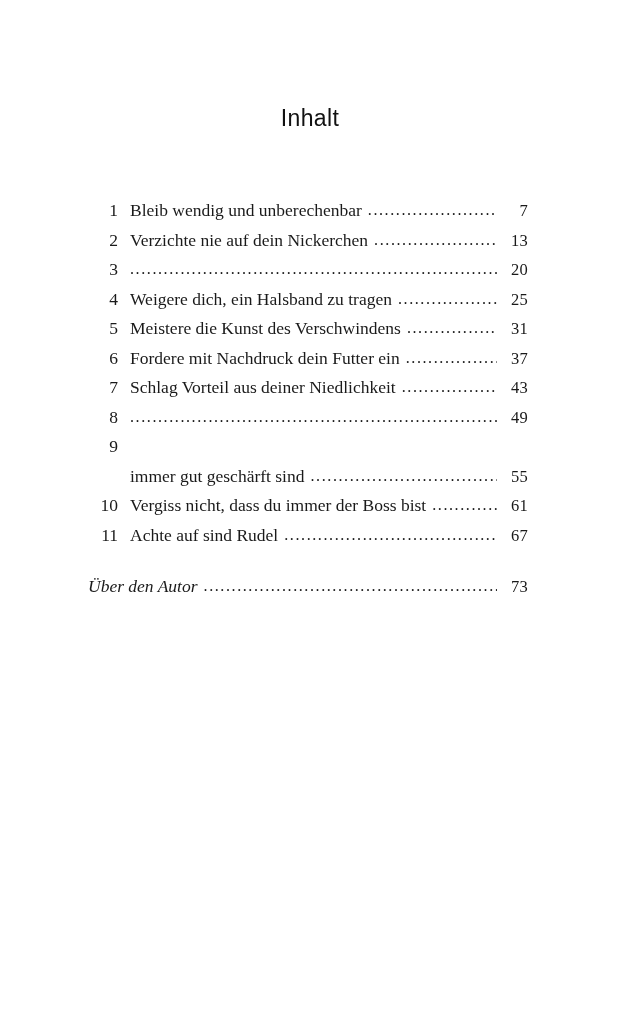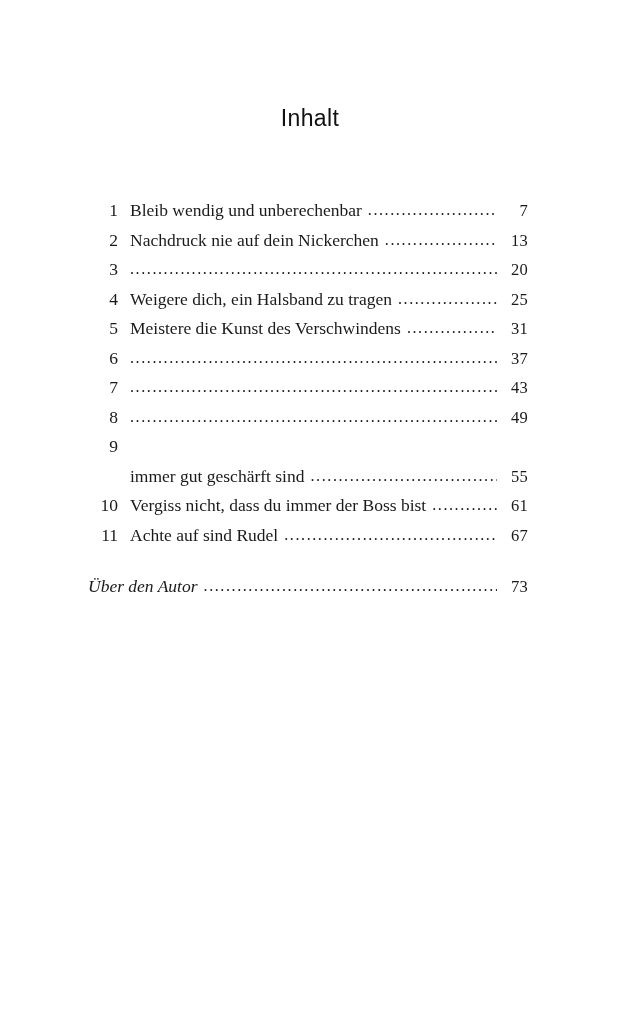--- a/index.html
+++ b/index.html
@@ -126,21 +126,21 @@
 
     <div class="toc-entry">
       <span class="toc-num">1</span>
       <span class="toc-label">Bleib wendig und unberechenbar</span>
       <span class="toc-dots">......................................................................................................</span>
       <span class="toc-page">7</span>
     </div>
 
     <div class="toc-entry">
       <span class="toc-num">2</span>
-      <span class="toc-label">Nachdruck nie auf dein Nickerchen</span>
+      <span class="toc-label">Verzichte nie auf dein Nickerchen</span>
       <span class="toc-dots">......................................................................................................</span>
       <span class="toc-page">13</span>
     </div>
 
     <div class="toc-entry">
       <span class="toc-num">3</span>
       <span class="toc-dots">......................................................................................................</span>
       <span class="toc-page">20</span>
     </div>
 
@@ -153,26 +153,28 @@
 
     <div class="toc-entry">
       <span class="toc-num">5</span>
       <span class="toc-label">Meistere die Kunst des Verschwindens</span>
       <span class="toc-dots">......................................................................................................</span>
       <span class="toc-page">31</span>
     </div>
 
     <div class="toc-entry">
       <span class="toc-num">6</span>
+      <span class="toc-label">Fordere mit Nachdruck dein Futter ein</span>
       <span class="toc-dots">......................................................................................................</span>
       <span class="toc-page">37</span>
     </div>
 
     <div class="toc-entry">
       <span class="toc-num">7</span>
+      <span class="toc-label">Schlag Vorteil aus deiner Niedlichkeit</span>
       <span class="toc-dots">......................................................................................................</span>
       <span class="toc-page">43</span>
     </div>
 
     <div class="toc-entry">
       <span class="toc-num">8</span>
       <span class="toc-dots">......................................................................................................</span>
       <span class="toc-page">49</span>
     </div>
 

